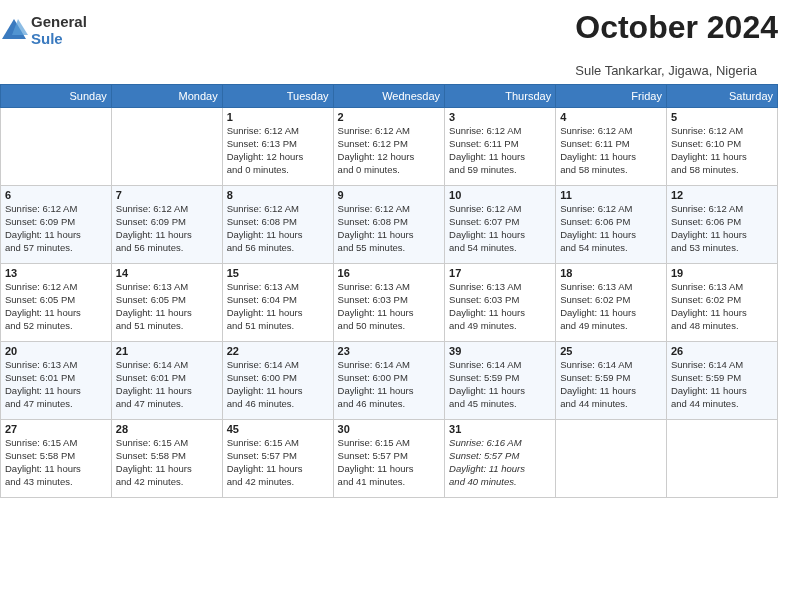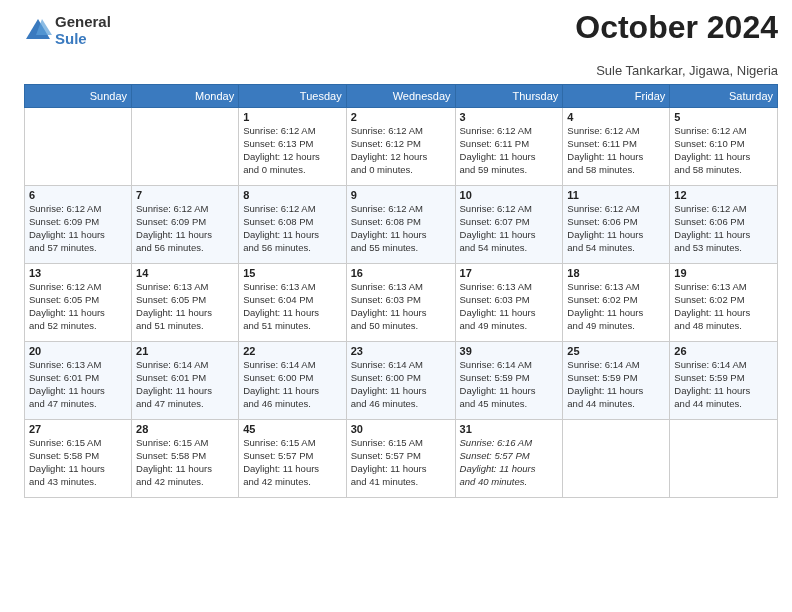--- a/index.html
+++ b/index.html
@@ -7,21 +7,21 @@
       font-family: Arial, sans-serif;
       background: #fff;
       width: 792px;
       min-height: 612px;
       overflow: hidden;
     }
     .page {
       width: 792px;
       min-height: 612px;
       background: #fff;
-      padding: 10px 14px 10px 24px;
+      padding: 10px 14px 10px 0;
     }
     .header {
       display: flex;
       justify-content: space-between;
       align-items: flex-start;
       margin-bottom: 6px;
     }
     .logo {
       display: flex;
       align-items: center;
@@ -41,21 +41,21 @@
       font-size: 15px;
       font-weight: bold;
       color: #3a7abf;
     }
     .logo-icon {
       width: 28px;
       height: 28px;
       margin-right: 3px;
     }
     .title-block {
-      text-align: right;
+      text-align: left;
     }
     .main-title {
       font-size: 32px;
       font-weight: bold;
       color: #222;
       line-height: 1.1;
     }
     .subtitle {
       font-size: 13px;
       color: #444;

